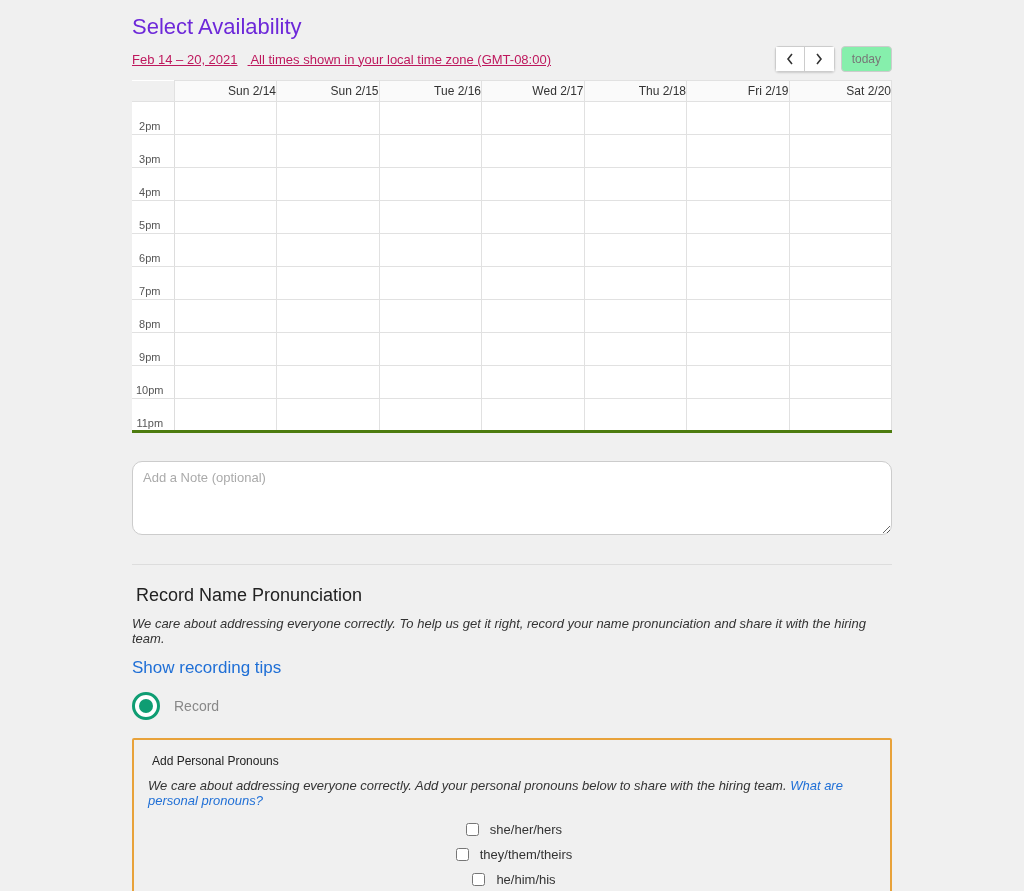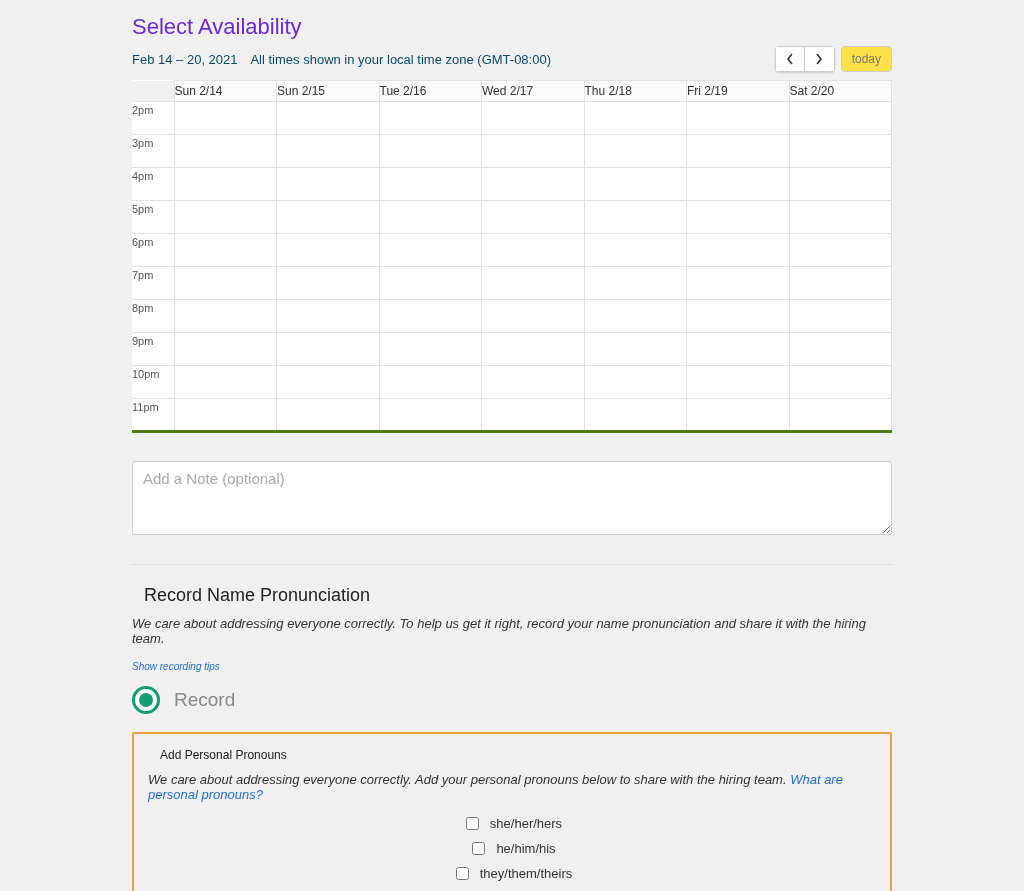--- a/index.html
+++ b/index.html
@@ -21,22 +21,23 @@
     margin: 4px 0 6px;
     color: #6d28d9;
   }
   .subhead-row {
     display: flex;
     justify-content: space-between;
     align-items: center;
     margin-bottom: 8px;
   }
   .sub-left {
-    color: #0c4a6e;
-    font-size: 13px;
+    color: #be185d;
+    font-size: 13px;
+    text-decoration: underline;
   }
   .sub-left span { margin-right: 10px; }
   .nav-controls {
     display: flex;
     align-items: center;
     gap: 6px;
   }
   .btn-group {
     display: inline-flex;
     border-radius: 4px;
@@ -51,21 +52,21 @@
     display: flex;
     align-items: center;
     justify-content: center;
     cursor: pointer;
     color: #333;
   }
   .nav-btn + .nav-btn { border-left: none; }
   .today-btn {
     height: 26px;
     padding: 0 10px;
-    background: #fde047;
+    background: #86efac;
     border: 1px solid #ccc;
     border-radius: 4px;
     color: #777;
     font-size: 12px;
     cursor: pointer;
   }
   
   .calendar-shell {
     margin-top: 4px;
   }
@@ -75,93 +76,92 @@
     table-layout: fixed;
     background: #fff;
   }
   .cal-header th {
     font-weight: 400;
     font-size: 12px;
     color: #333;
     padding: 3px 0;
     border: 1px solid #ddd;
     background: #fafafa;
-    text-align: left;
+    text-align: right;
   }
   .cal-header th.timecol {
     width: 42px;
     background: #f0f0f0;
     border-left: none;
     border-top: none;
   }
   .cal-header th:first-child { border-left: none; }
   .cal-row td {
     height: 33px;
     border: 1px solid #eee;
   }
   .cal-row td.timecell {
     width: 42px;
     font-size: 11px;
     color: #555;
-    text-align: left;
-    padding: 2px 6px 0 0;
+    text-align: center;
+    padding: 18px 6px 0 0;
     vertical-align: top;
     border-left: none;
     border-right: 1px solid #ddd;
     background: #fafafa00;
   }
   .cal-row:last-child td { border-bottom: 3px solid #4d7c0f; }
   .cal-row td:last-child { border-right: 1px solid #ddd; }
   .cal-table, .cal-table th, .cal-table td { border-color: #e1e1e1; }
 
   
   .note-area {
     width: 100%;
     height: 74px;
     margin-top: 28px;
     border: 1px solid #ccc;
-    border-radius: 2px;
+    border-radius: 10px;
     padding: 8px 10px;
     font-family: inherit;
-    font-size: 15px;
+    font-size: 13px;
     resize: vertical;
     background: #fff;
     color: #0369a1;
   }
   .note-area::placeholder { color: #aaa; }
 
   hr.sep {
     border: none;
     border-top: 1px solid #ddd;
     margin: 26px 0 20px;
   }
 
   h2.section-title {
     font-size: 18px;
     font-weight: 400;
-    margin: 0 12px 10px;
+    margin: 0 4px 10px;
     color: #222;
   }
   .section-desc {
     font-size: 13px;
     color: #333;
     margin: 0 0 12px;
     font-style: italic;
   }
   a.inline-link {
     color: #1f6fd6;
     text-decoration: none;
   }
   .tips-link {
     color: #1f6fd6;
-    font-size: 10px;
+    font-size: 17px;
     display: inline-block;
     margin-bottom: 14px;
     text-decoration: none;
-    font-style: italic;
   }
   .record-row {
     display: flex;
     align-items: center;
     gap: 14px;
     margin-bottom: 18px;
   }
   .record-btn {
     width: 28px;
     height: 28px;
@@ -174,21 +174,21 @@
   }
   .record-btn::after {
     content: "";
     position: absolute;
     inset: 4px;
     border-radius: 50%;
     background: #0f9d73;
   }
   .record-label {
     color: #888;
-    font-size: 19px;
+    font-size: 14px;
   }
 
   .highlight-box {
     border: 2px solid #e8a23a;
     border-radius: 2px;
     padding: 14px 14px 18px;
     margin-top: 6px;
   }
   .highlight-box h2.section-title { font-size: 12px; margin-bottom: 10px; }
   .checkbox-list {
@@ -374,23 +374,23 @@
     <p class="section-desc">
       <span>We care about addressing everyone correctly. Add your personal pronouns below to share with the hiring team. </span><a href="#" class="inline-link">What are personal pronouns?</a>
     </p>
     <ul class="checkbox-list" id="pronoun-list">
         <li>
           <input type="checkbox" style="">
           <span>she/her/hers</span>
         </li>
         <li>
           <input type="checkbox" style="">
-          <span>he/him/his</span>
+          <span>they/them/theirs</span>
         </li>
         <li>
           <input type="checkbox" style="">
-          <span>they/them/theirs</span>
+          <span>he/him/his</span>
         </li>
       </ul>
   </div>
 
   
 </div>
 
 </body></html>

